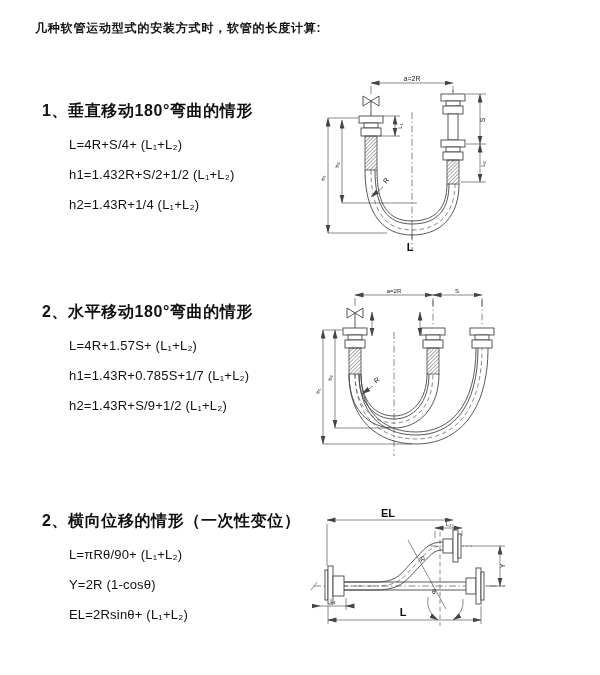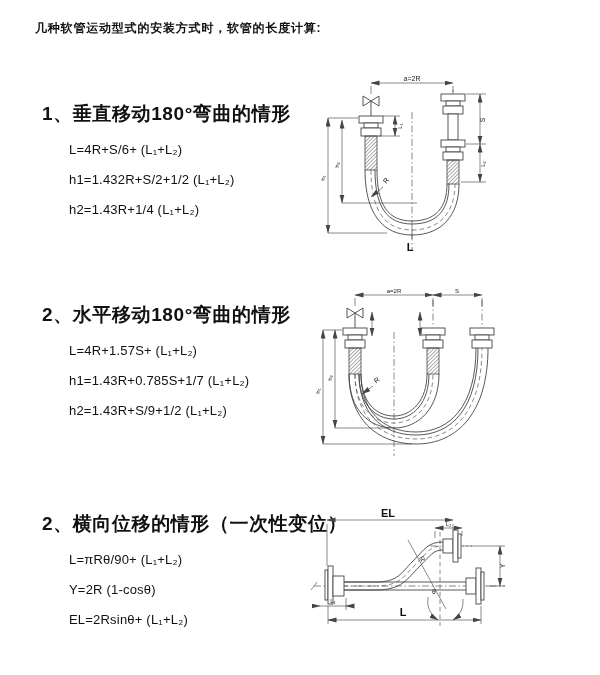--- a/index.html
+++ b/index.html
@@ -6,41 +6,41 @@
   body{
     width:600px;height:675px;background:#ffffff;position:relative;
     font-family:"Liberation Sans","DejaVu Sans",sans-serif;color:#111;
     overflow:hidden;
   }
   .page-title{
     position:absolute;left:35px;top:20px;
     font-size:12px;font-weight:bold;letter-spacing:0.8px;
   }
   .section{position:absolute;left:42px;}
-  .sec-heading{font-size:19px;font-weight:bold;letter-spacing:0.6px;}
+  .sec-heading{font-size:16px;font-weight:bold;letter-spacing:0.6px;}
   .formula{font-size:13px;margin-top:15px;margin-left:27px;letter-spacing:0.2px;white-space:pre;}
   .dwg{position:absolute;}
   .ln{stroke:#454545;stroke-width:0.9;fill:none;}
   .lnt{stroke:#4a4a4a;stroke-width:0.65;fill:none;}
   .dashc{stroke-dasharray:7,2.5,1.5,2.5;}
   .dash2{stroke-dasharray:4.5,3;}
   .fit{stroke:#454545;stroke-width:0.9;fill:#ffffff;}
   .htch{stroke:#454545;stroke-width:0.8;}
   .lbl{font-size:7px;fill:#222;font-family:"Liberation Sans","DejaVu Sans",sans-serif;}
   .lbls{font-size:6px;fill:#222;}
   .lblb{font-size:11px;font-weight:bold;fill:#111;}
 </style>
 </head>
 <body>
 
 <div class="page-title">几种软管运动型式的安装方式时，软管的长度计算:</div>
 
 <div class="section" style="top:101px;">
   <div class="sec-heading">1、垂直移动180°弯曲的情形</div>
-  <div class="formula">L=4R+S/6+ (L₁+L₂)</div>
+  <div class="formula">L=4R+S/4+ (L₁+L₂)</div>
   <div class="formula">h1=1.432R+S/2+1/2 (L₁+L₂)</div>
   <div class="formula">h2=1.43R+1/4 (L₁+L₂)</div>
 </div>
 
 <div class="section" style="top:302px;">
   <div class="sec-heading">2、水平移动180°弯曲的情形</div>
   <div class="formula">L=4R+1.57S+ (L₁+L₂)</div>
   <div class="formula">h1=1.43R+0.785S+1/7 (L₁+L₂)</div>
   <div class="formula">h2=1.43R+S/9+1/2 (L₁+L₂)</div>
 </div>

